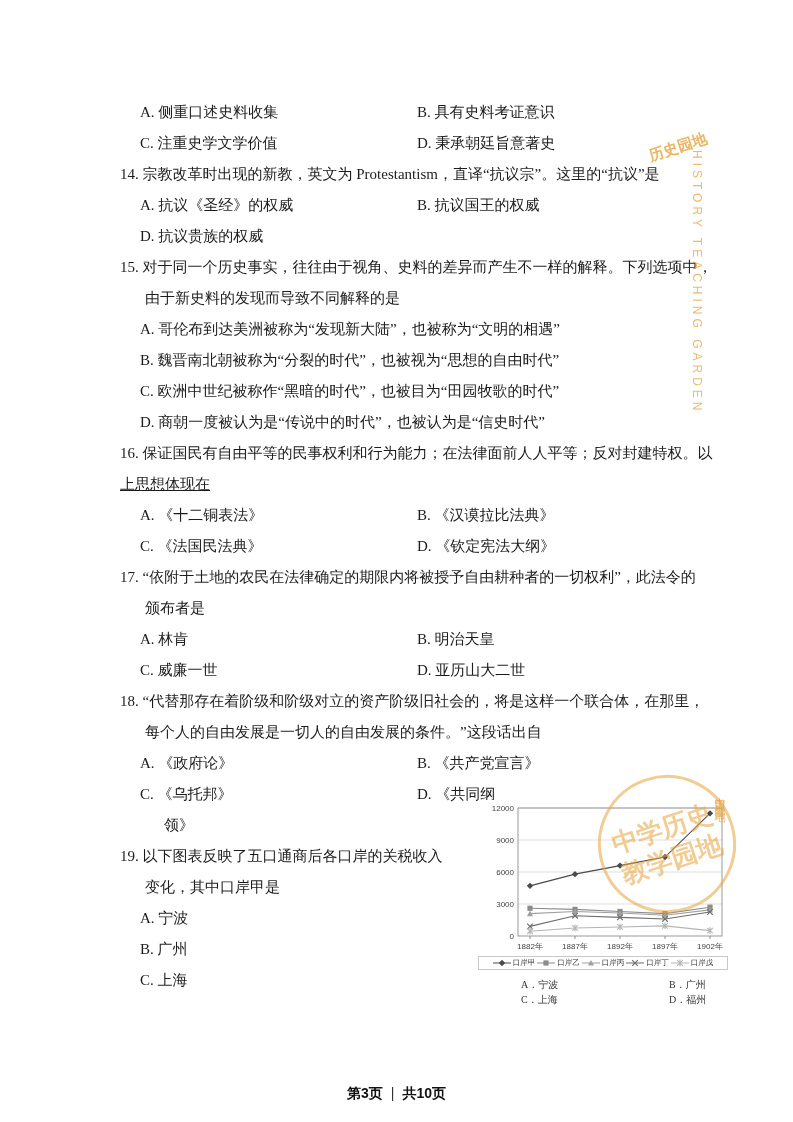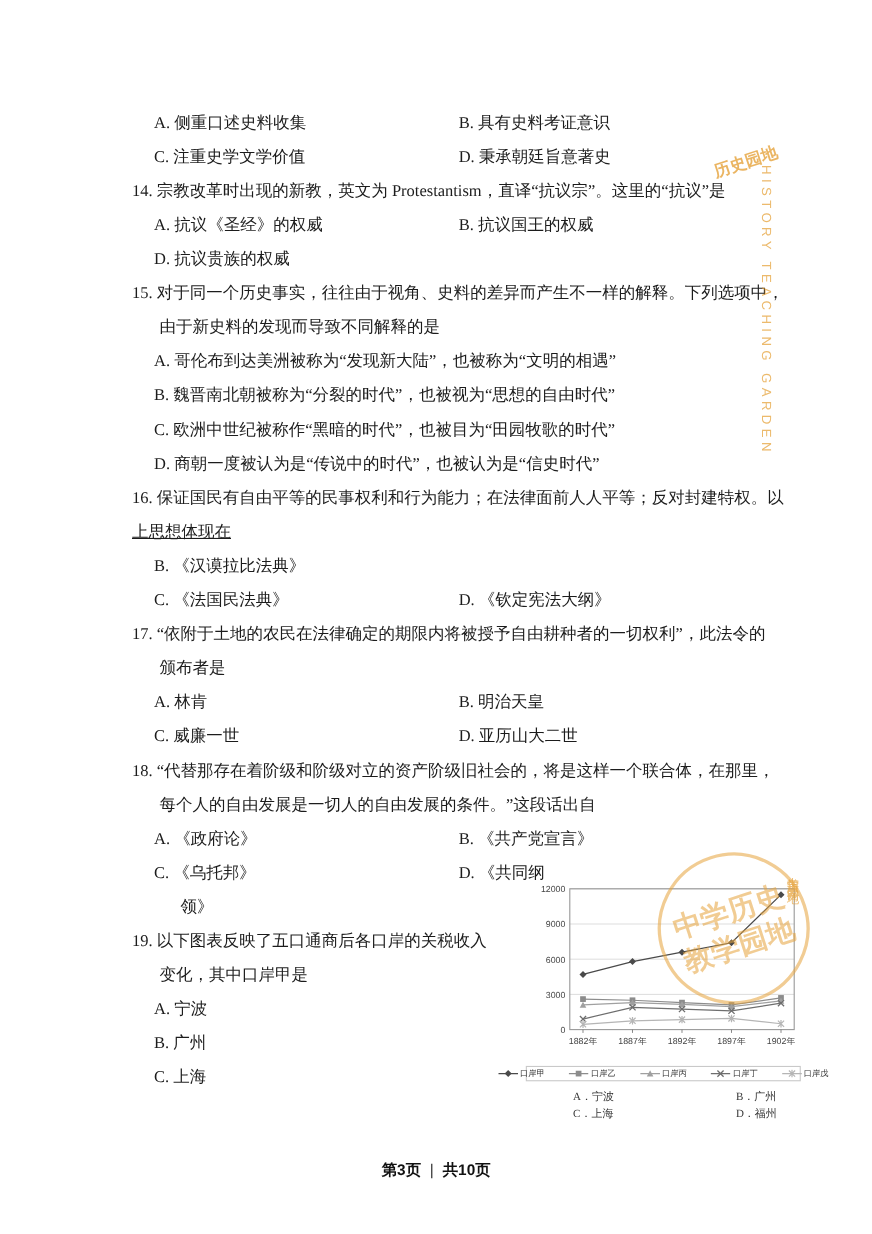--- a/index.html
+++ b/index.html
@@ -13,28 +13,28 @@
   .optrow .oa{width:245px;}
   .optfull{padding-left:20px;}
   .stem2{padding-left:25px;}
   .stem2flush{padding-left:0;text-decoration:underline;}
   .stem2deep{padding-left:44px;}
   .optv{padding-left:20px;}
 
   .chart{position:absolute;left:478px;top:800px;width:250px;background:#fff;z-index:2;
          font-family:"Liberation Sans","DejaVu Sans",sans-serif;}
   .chart svg{display:block;}
-  .legend{display:flex;justify-content:center;align-items:center;gap:22px;
-          font-size:7.5px;color:#333;margin-top:15px;border:1px solid #c9c9c9;padding:1px 2px;}
+  .legend{display:flex;justify-content:center;align-items:center;gap:2px;
+          font-size:7.5px;color:#333;margin-top:2px;border:1px solid #c9c9c9;padding:1px 2px;}
   .legend-item{display:flex;align-items:center;gap:2px;white-space:nowrap;}
   .caption{margin-top:7px;font-size:10px;color:#333;font-family:"Liberation Serif",serif;}
   .caption-row{display:flex;padding-left:3px;line-height:15px;margin-left:40px;}
   .caption-row .ca{width:148px;}
 
-  .footer{position:absolute;left:0;right:0;top:1055px;text-align:center;z-index:1;
+  .footer{position:absolute;left:0;right:0;top:1085px;text-align:center;z-index:1;
           font-family:"Liberation Sans","DejaVu Sans",sans-serif;
           font-size:14px;font-weight:bold;color:#111;}
   .footer .sep{margin:0 8px;font-weight:normal;color:#333;}
 
   .wm{position:absolute;color:#e6a33c;pointer-events:none;z-index:5;
       font-family:"Liberation Sans","DejaVu Sans",sans-serif;}
   .wm-vert{writing-mode:vertical-rl;letter-spacing:4px;font-size:12px;opacity:.75;}
   #wm-tag{left:648px;top:138px;transform:rotate(-18deg);font-size:15px;font-weight:bold;opacity:.8;}
   #wm-vert1{left:690px;top:150px;height:330px;}
   #wm-stamp{left:598px;top:775px;width:132px;height:132px;border:3px solid #e6a33c;
@@ -67,20 +67,21 @@
       </div>
       <div class="row qstem">15. 对于同一个历史事实，往往由于视角、史料的差异而产生不一样的解释。下列选项中，</div>
       <div class="row stem2">由于新史料的发现而导致不同解释的是</div>
       <div class="row optfull">A. 哥伦布到达美洲被称为“发现新大陆”，也被称为“文明的相遇”</div>
       <div class="row optfull">B. 魏晋南北朝被称为“分裂的时代”，也被视为“思想的自由时代”</div>
       <div class="row optfull">C. 欧洲中世纪被称作“黑暗的时代”，也被目为“田园牧歌的时代”</div>
       <div class="row optfull">D. 商朝一度被认为是“传说中的时代”，也被认为是“信史时代”</div>
       <div class="row qstem">16. 保证国民有自由平等的民事权利和行为能力；在法律面前人人平等；反对封建特权。以</div>
       <div class="row stem2flush">上思想体现在</div>
       <div class="row optrow">
+        <span class="oa">A. 《十二铜表法》</span>
         <span class="ob">B. 《汉谟拉比法典》</span>
       </div>
       <div class="row optrow">
         <span class="oa">C. 《法国民法典》</span>
         <span class="ob">D. 《钦定宪法大纲》</span>
       </div>
       <div class="row qstem">17. “依附于土地的农民在法律确定的期限内将被授予自由耕种者的一切权利”，此法令的</div>
       <div class="row stem2">颁布者是</div>
       <div class="row optrow">
         <span class="oa">A. 林肯</span>

